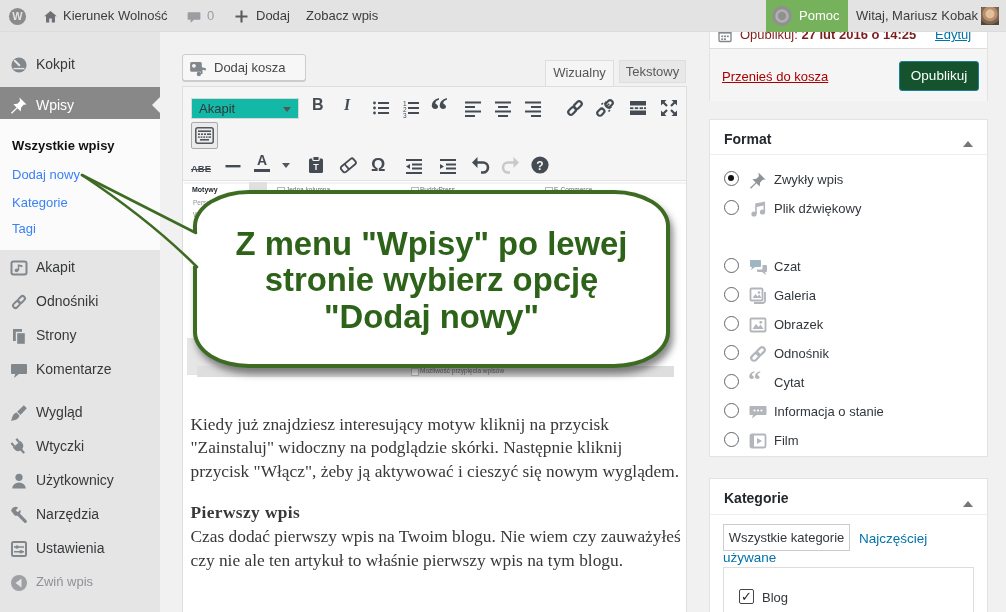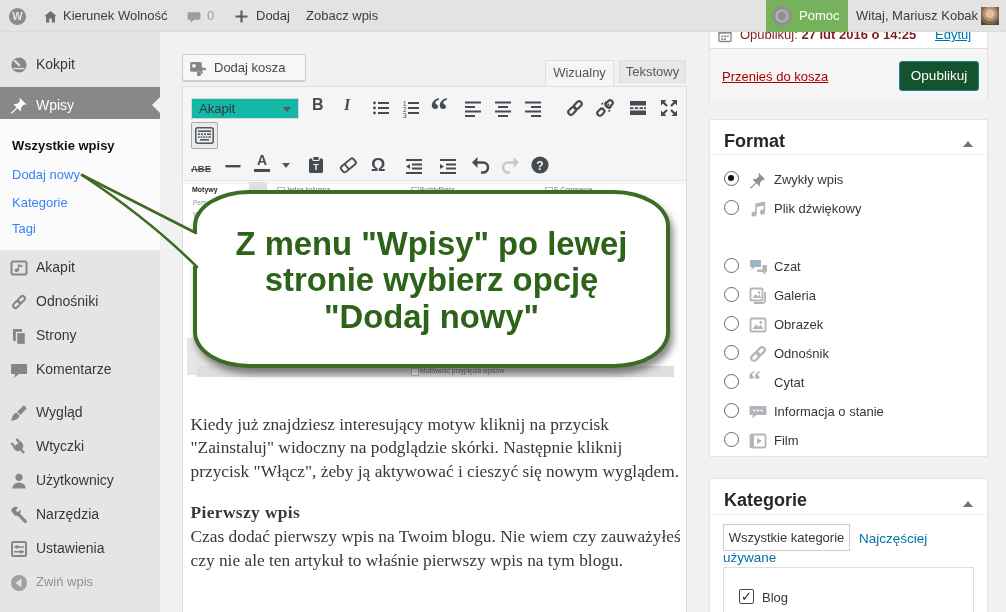--- a/index.html
+++ b/index.html
@@ -11,21 +11,21 @@
 .mi .lbl{position:absolute;left:36px;top:0}
 .mi svg{position:absolute;left:9px;top:8px}
 #wpisy{background:#888;color:#fff;height:36px;line-height:36px}
 #wpisy:after{content:"";position:absolute;right:0;top:10px;border:8px solid transparent;border-right-color:#f1f1f1}
 #submenu{position:absolute;left:0;top:87px;width:160px;height:131px;background:#fbfbfb}
 .smi{position:absolute;left:12px;font-size:13px;color:#3b82f6;white-space:nowrap}
 .tb{color:#444b52;line-height:20px}
 .csr{font-size:6.5px;color:#6a6e72;white-space:nowrap;padding-left:9px}
 .csr:before{content:"";position:absolute;left:0;top:0.5px;width:6px;height:6px;border:1px solid #b4b9be;background:#fff}
 .pb{position:absolute;left:709px;width:279px;background:#fff;border:1px solid #e3e3e3}
-.pbh{position:absolute;left:14px;top:11px;font-size:18px;font-weight:bold;color:#23282d}
+.pbh{position:absolute;left:14px;top:11px;font-size:14px;font-weight:bold;color:#23282d}
 .tri{position:absolute;right:14px;width:0;height:0;border:5px solid transparent;border-bottom:6px solid #72777c}
 .fr{position:absolute;left:14px;height:20px;width:260px}
 .fr .rad{position:absolute;left:0;top:2px;width:15px;height:15px;border:1.5px solid #62676c;border-radius:50%;background:#fff}
 .fr .rad.sel:after{content:"";position:absolute;left:3px;top:3px;width:6px;height:6px;border-radius:50%;background:#111}
 .fr .lb{position:absolute;left:50px;top:3px;font-size:13px;color:#32373c;white-space:nowrap}
 .fr svg{position:absolute;left:24px;top:1px}
 </style></head>
 <body>
 
 <div class="a" id="menu">

